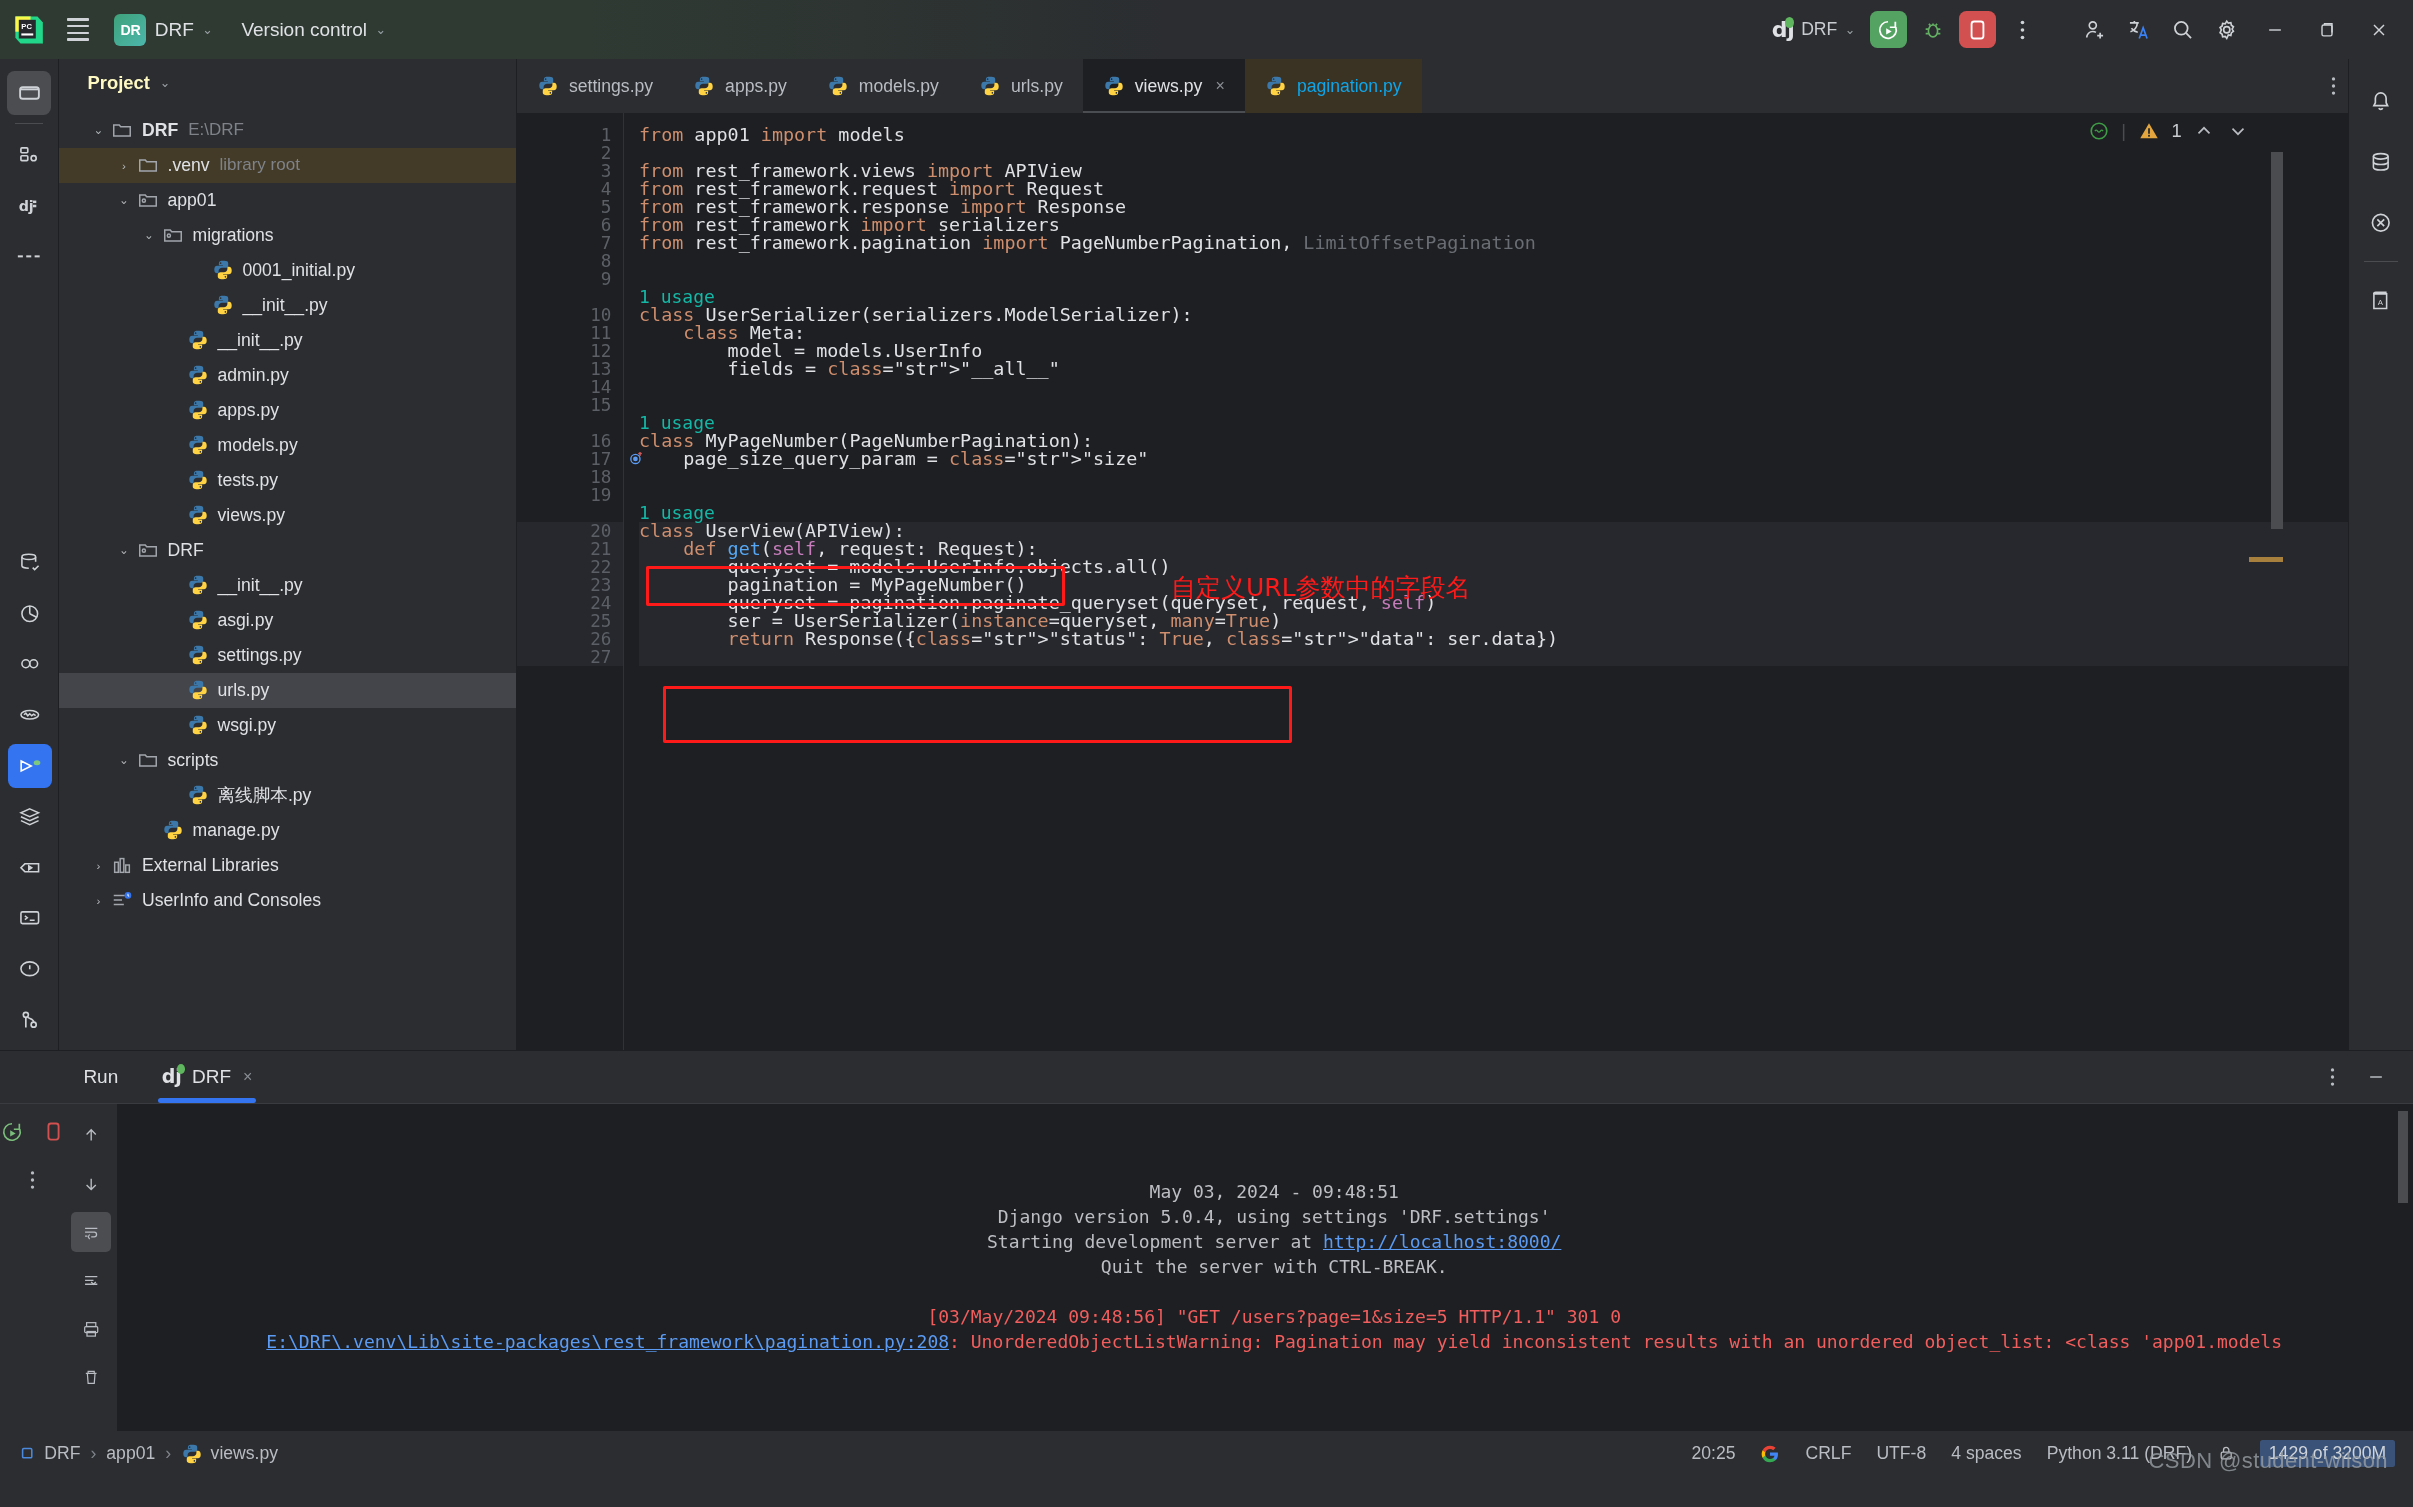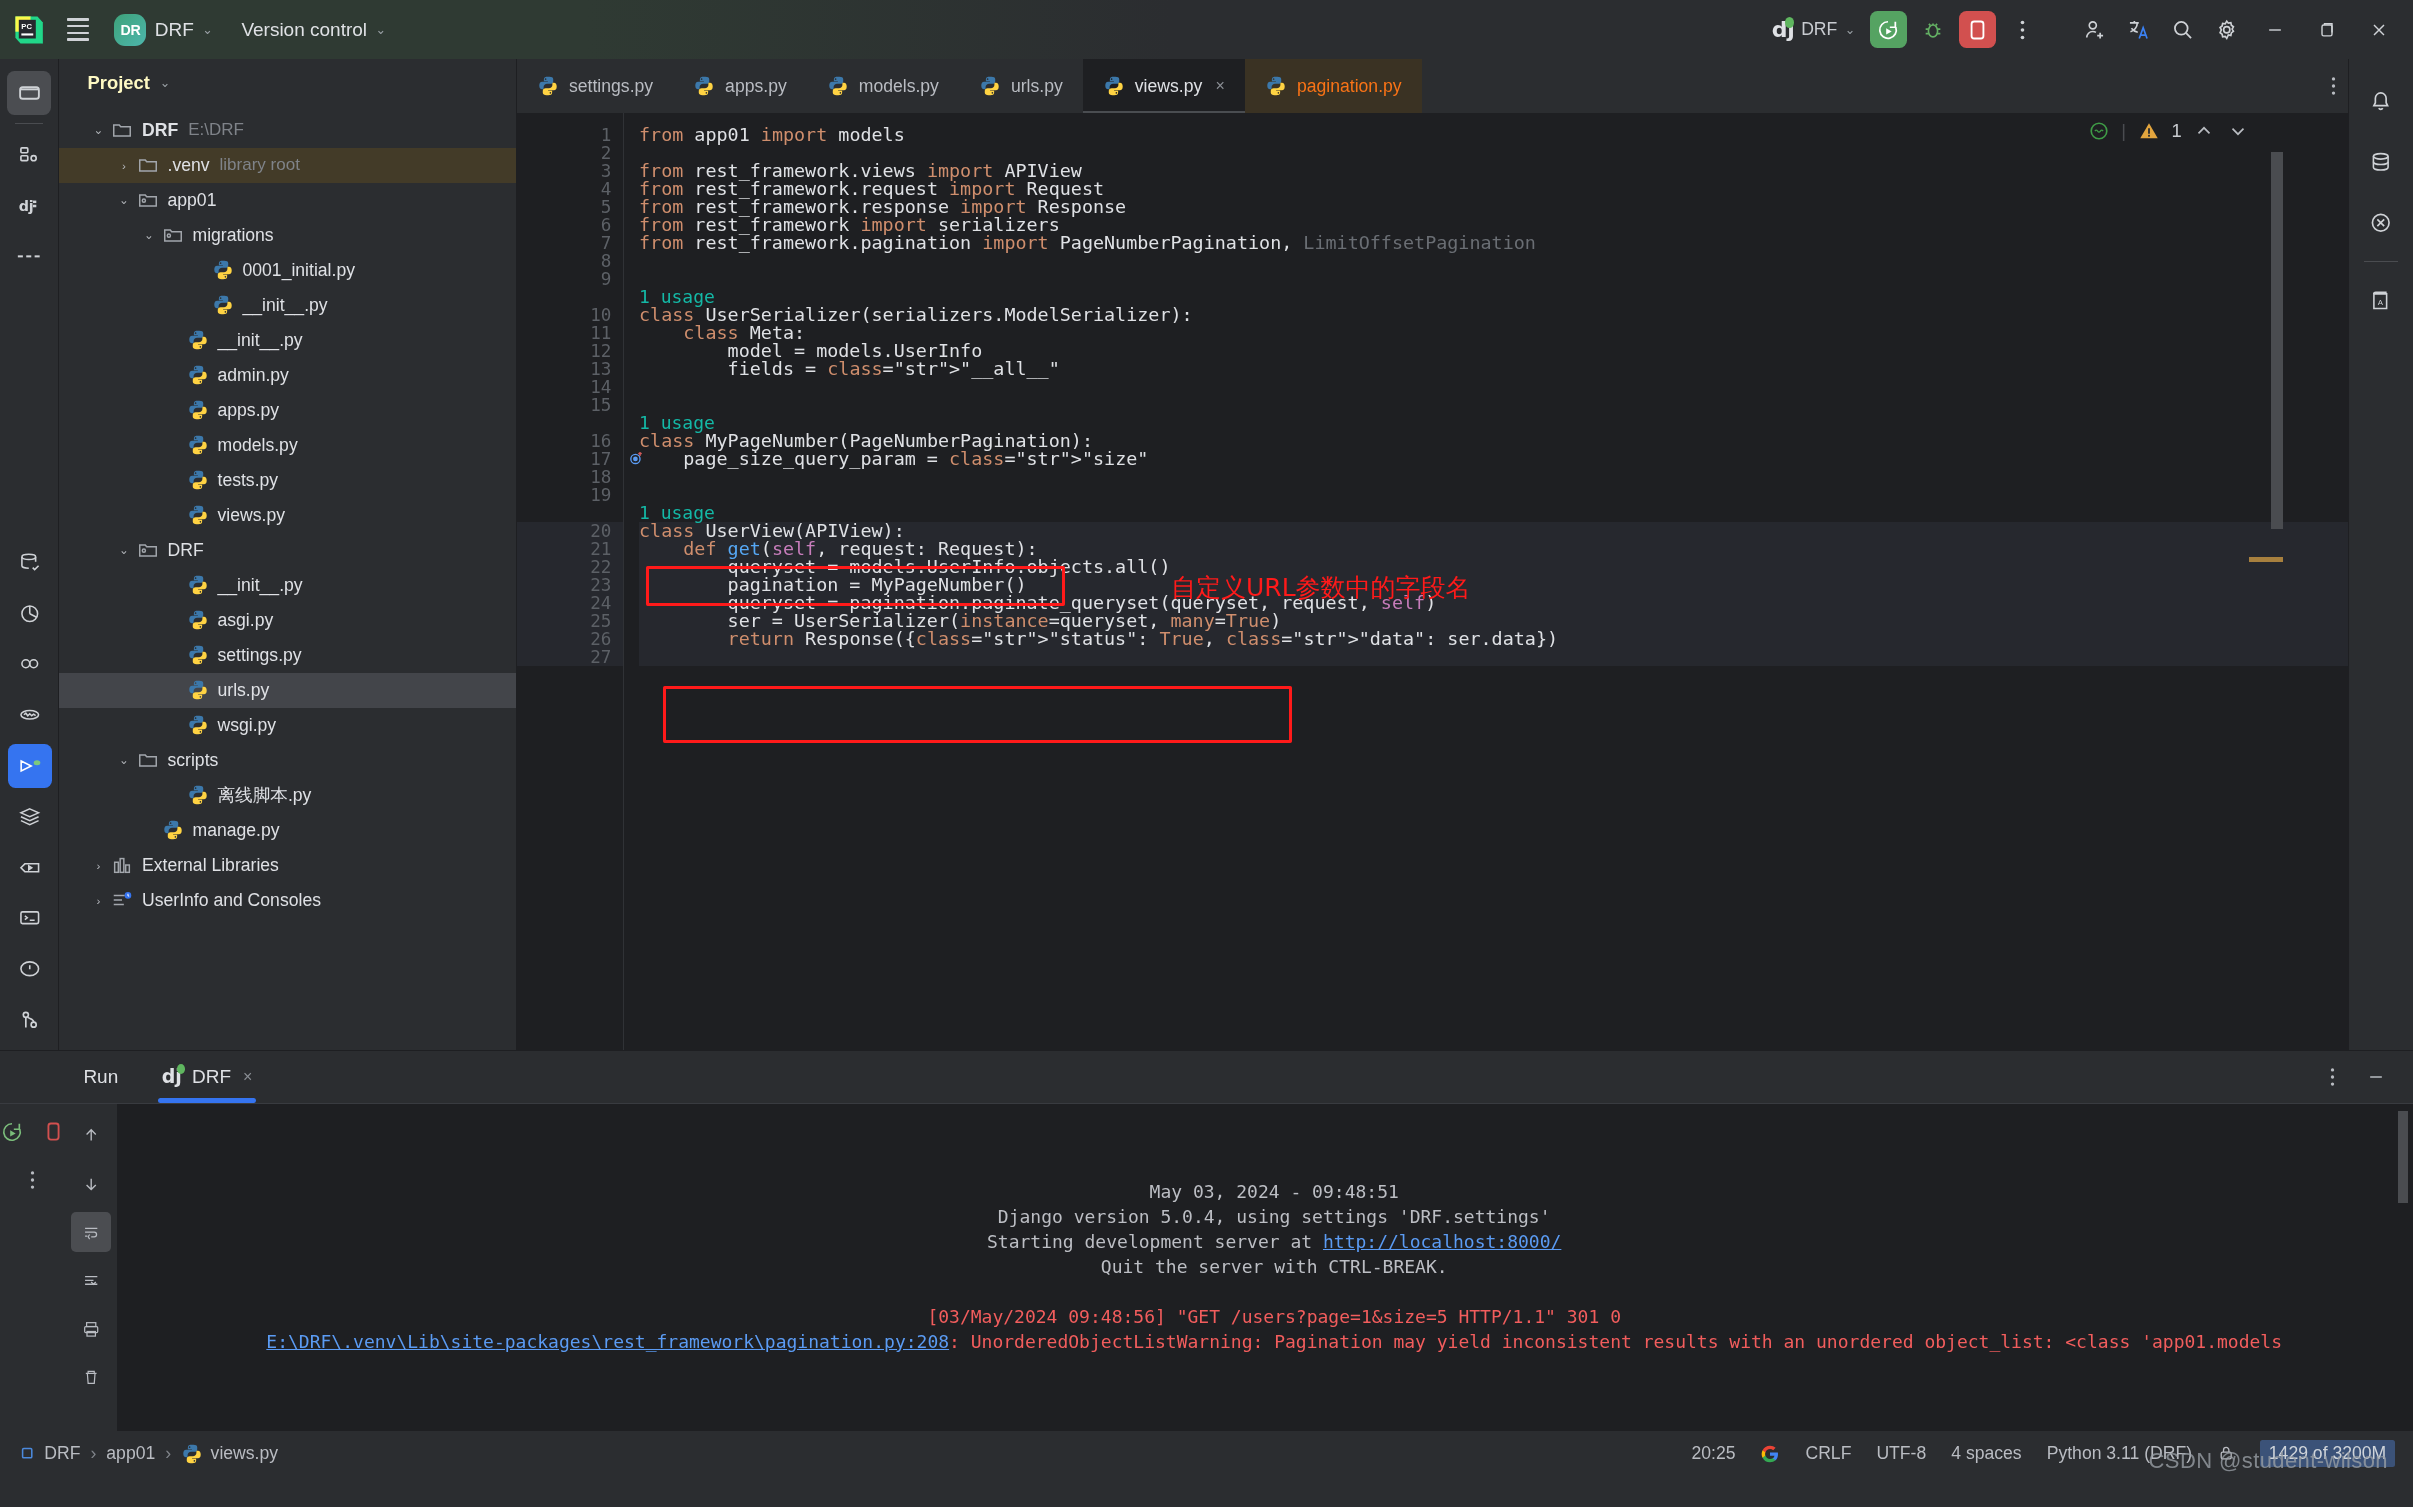--- a/index.html
+++ b/index.html
@@ -19,21 +19,21 @@
     display: flex; align-items: center; position: relative;
   }
   .tb-left { display: flex; align-items: center; gap: 0; padding-left: 11.7px; }
   .pc-logo { width: 34px; height: 34px; margin-right: 13.4px; }
   .hamburger { width: 37px; height: 37px; display:flex; flex-direction:column; justify-content:center; align-items:center; gap:4.2px; cursor:pointer;}
   .hamburger i { display:block; width:22px; height:2.5px; background:#cfd2d6; border-radius:0.8px;}
   .proj-chip {
     display:flex; align-items:center; gap:8.4px; margin-left:18.4px; cursor:pointer;
   }
   .proj-badge {
-    width: 32px; height: 32px; border-radius: 11px;
+    width: 32px; height: 32px; border-radius: 6px;
     background: linear-gradient(135deg,#3ea27a,#4db6ac);
     color:#fff; font-size:14.2px; font-weight:700; display:flex; align-items:center; justify-content:center;
     letter-spacing:-0.4px;
   }
   .proj-name { font-size: 19px; color:#dfe1e5; }
   .chev { font-size: 12.6px; color:#9aa0a6; }
   .vcs { margin-left:28.5px; display:flex; align-items:center; gap:8.4px; font-size:19px; color:#dfe1e5; cursor:pointer;}
 
   .tb-right { position:absolute; right: 8.4px; top:0; height:59px; display:flex; align-items:center; gap:0; }
   .dj-run { display:flex; align-items:center; gap:7.5px; padding: 0 10px; cursor:pointer;}
@@ -74,21 +74,21 @@
   .rname { color:#dfe1e5; }
   .rname.b { font-weight:700; }
   .rhint { color:#7f8389; margin-left:10px; font-size:17px;}
 
   
   .editor-area { flex:1 1 auto; display:flex; flex-direction:column; min-width:0; background:#1e1f22;}
   .tabbar { height:54px; flex:0 0 54px; background:#2b2d30; display:flex; align-items:stretch; position:relative;}
   .tab { display:flex;align-items:center;gap:10px; padding:0 20px; font-size:17.6px; color:#b9bcc2; cursor:pointer; position:relative;}
   .tab.active { background:#1e1f22; color:#dfe1e5;}
   .tab.active::after{content:"";position:absolute;left:0;right:0;bottom:0;height:2.5px;background:#4a4d51;}
-  .tab.pagination { background:#3a3223; color:#f97316;}
+  .tab.pagination { background:#3a3223; color:#0ea5e9;}
   .tab-x { color:#8a8e94; font-size:16px; margin-left:3.4px;}
   .tabbar-right { margin-left:auto; display:flex;align-items:center; padding-right:11.7px;}
 
   .code-wrap { flex:1 1 auto; display:flex; min-height:0; position:relative; background:#1e1f22;}
   .gutter { width:106px; flex:0 0 106px; text-align:right; padding-top:13.4px; color:#5c6066;
             font-family:"DejaVu Sans Mono", monospace; font-size:17.6px; position:relative;}
   .gline { height:18px; line-height:18px; padding-right:11.7px; }
   .code {
     flex:1 1 auto; padding-top:13.4px; padding-left:15px; position:relative; min-width:0;
     font-family:"DejaVu Sans Mono", monospace; font-size:18.4px; white-space:pre; overflow:hidden;

